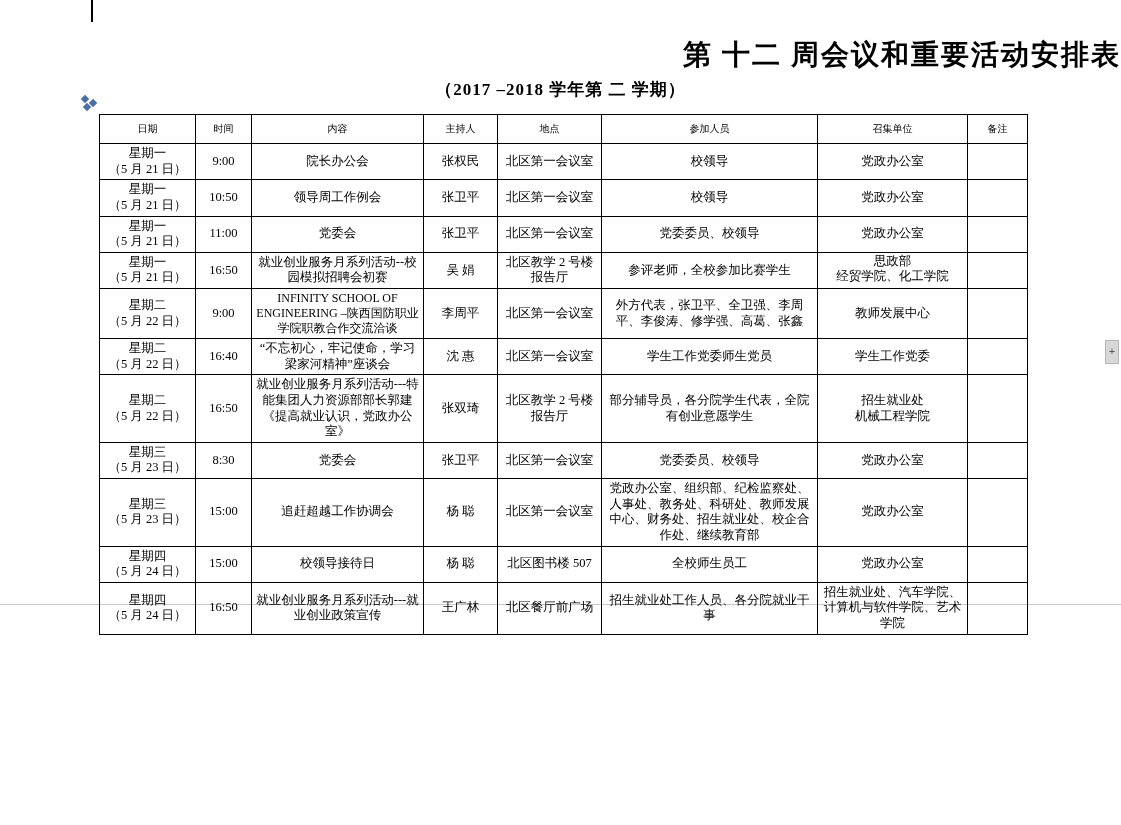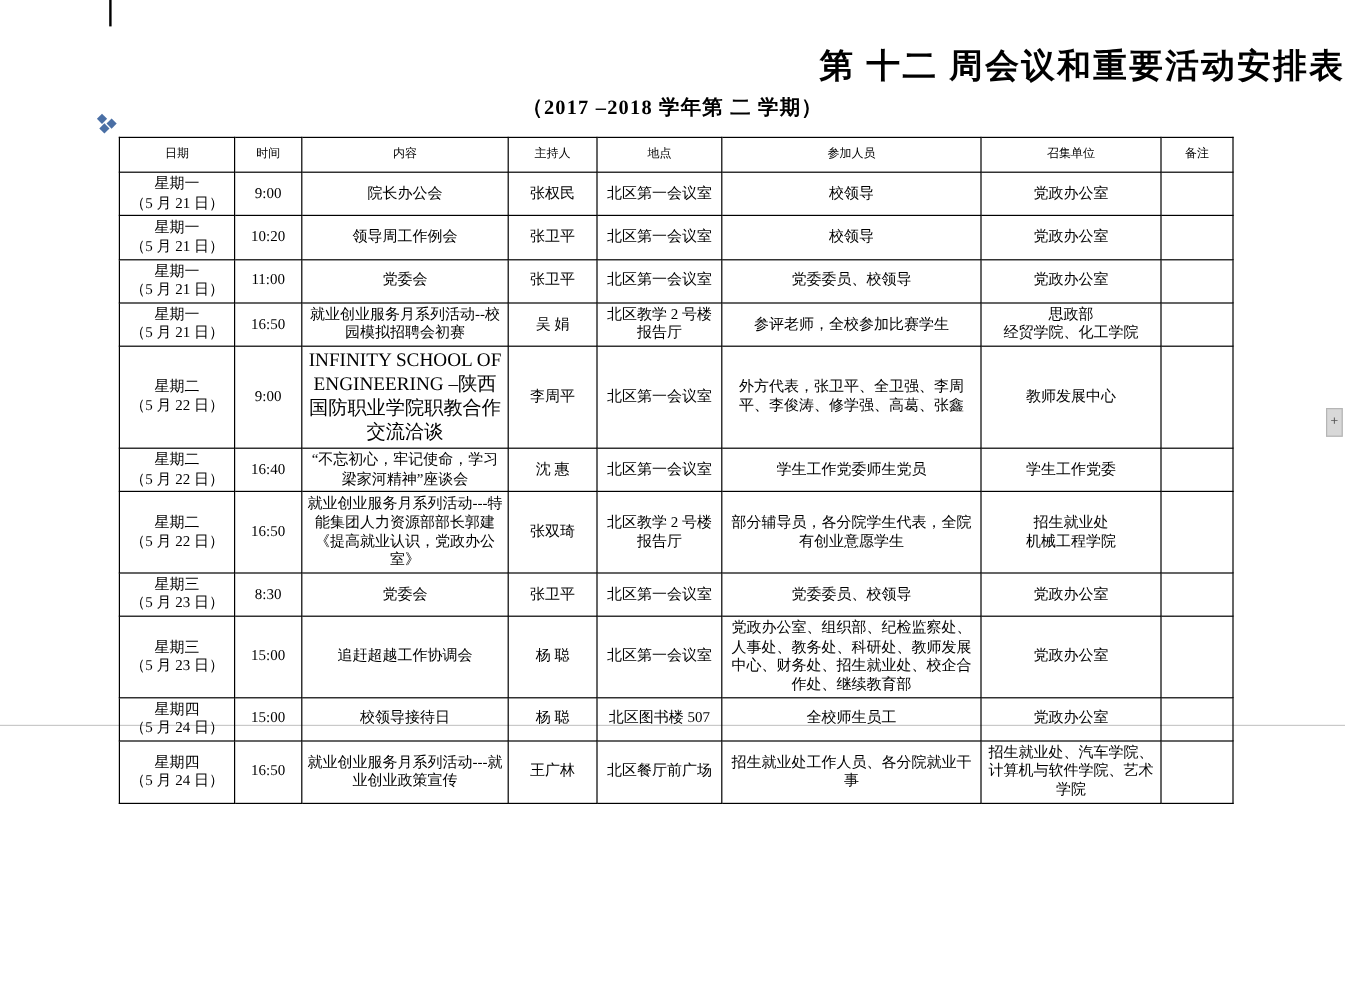--- a/index.html
+++ b/index.html
@@ -116,21 +116,21 @@
   .col-remark  { width: 60px; }
 
   .cell-date .dline1 { display: block; }
   .cell-date .dline2 { display: block; }
   .cell-left {
     text-align: left;
     padding-left: 6px;
   }
   .cell-serif-en {
     font-family: "Liberation Serif", "DejaVu Serif", serif;
-    font-size: 16px;
+    font-size: 12px;
   }
   .remark-label { font-size: 14px; }
   .remark-body {
     text-align: left;
     padding: 4px 6px;
     line-height: 1.5;
     font-size: 12.5px;
   }
   .hsep {
     position: absolute;
@@ -198,21 +198,21 @@
         <td>校领导</td>
         <td>党政办公室</td>
         <td></td>
       </tr>
 
       <tr>
         <td class="cell-date">
           <span class="dline1">星期一</span>
           <span class="dline2">（5 月 21 日）</span>
         </td>
-        <td>10:20</td>
+        <td>10:50</td>
         <td>领导周工作例会</td>
         <td>张卫平</td>
         <td>北区第一会议室</td>
         <td>校领导</td>
         <td>党政办公室</td>
         <td></td>
       </tr>
 
       <tr>
         <td class="cell-date">
@@ -231,21 +231,21 @@
       <tr>
         <td class="cell-date">
           <span class="dline1">星期一</span>
           <span class="dline2">（5 月 21 日）</span>
         </td>
         <td>16:50</td>
         <td>就业创业服务月系列活动--校园模拟招聘会初赛</td>
         <td>吴 娟</td>
         <td>北区教学 2 号楼报告厅</td>
         <td>参评老师，全校参加比赛学生</td>
-        <td style="white-space: pre-line;">思政部
+        <td style="white-space: pre-line; font-family: Liberation Mono, monospace;">思政部
 经贸学院、化工学院</td>
         <td></td>
       </tr>
 
       <tr>
         <td class="cell-date">
           <span class="dline1">星期二</span>
           <span class="dline2">（5 月 22 日）</span>
         </td>
         <td>9:00</td>

